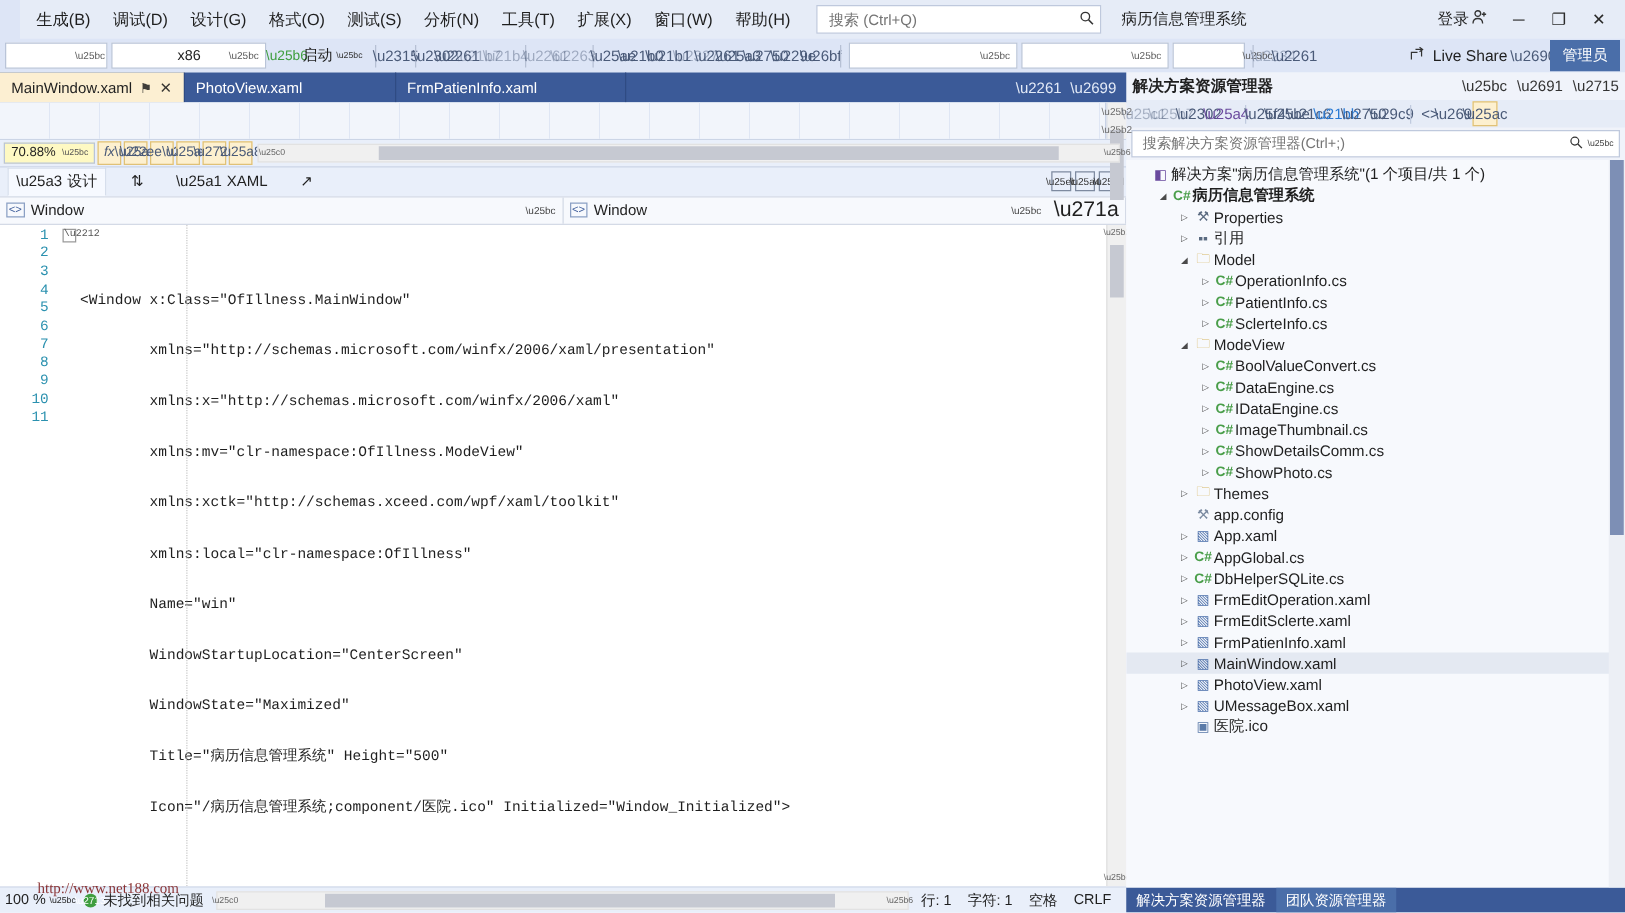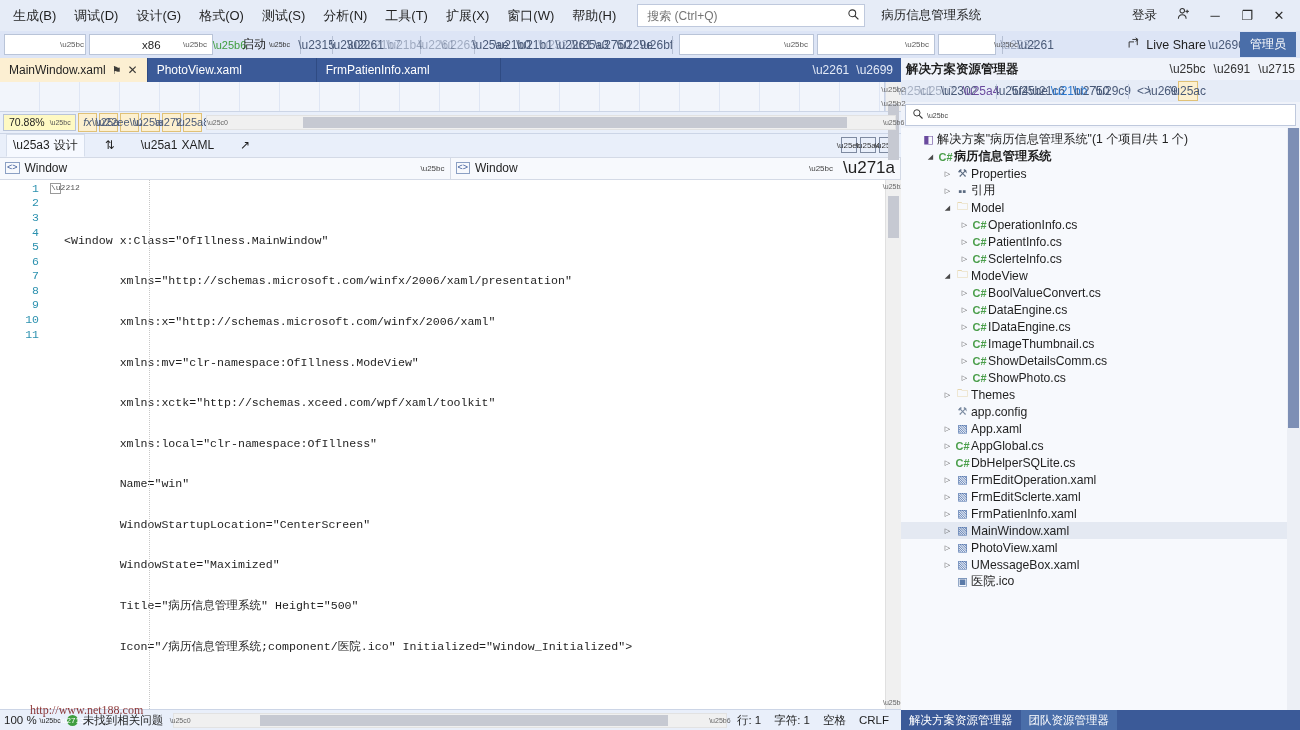--- a/index.html
+++ b/index.html
@@ -5,29 +5,29 @@
   html,body{margin:0;padding:0;}
   body{
     width:1300px;height:730px;overflow:hidden;
     font-family:"Liberation Sans","DejaVu Sans",sans-serif;
     font-size:12px;color:#1e1e1e;background:#e9effa;
     -webkit-font-smoothing:antialiased;
   }
   .app{position:relative;width:1300px;height:730px;background:#dde5f6;display:flex;flex-direction:column;}
 
   
-  .menubar{height:31px;background:#e6ecf7;display:flex;align-items:center;padding:0 4px;flex:0 0 auto;position:relative;}
+  .menubar{height:31px;background:#e6ecf7;display:flex;align-items:center;padding:0 4px;flex:0 0 auto;position:relative;margin-left:16px;}
   .menu-item{padding:4px 9px;font-size:13px;color:#1f1f1f;white-space:nowrap;cursor:default;}
   .qsearch{margin-left:12px;width:215px;height:21px;background:#fff;border:1px solid #bfc9dd;
            display:flex;align-items:center;padding:0 4px 0 7px;position:relative;}
   .qsearch input{border:0;outline:0;font-size:12px;color:#4b4b4b;width:100%;background:transparent;font-family:inherit;}
   .qsearch .mag{flex:0 0 auto;color:#3a3a3a;}
   .sol-name{margin-left:16px;font-size:12.5px;color:#1f1f1f;white-space:nowrap;}
   .menu-right{margin-left:auto;display:flex;align-items:center;gap:2px;padding-right:2px;}
-  .signin{display:flex;align-items:center;gap:20px;font-size:12.5px;padding:3px 7px;color:#1f1f1f;}
+  .signin{display:flex;align-items:center;gap:2px;font-size:12.5px;padding:3px 7px;color:#1f1f1f;}
   .wbtn{width:30px;height:24px;display:flex;align-items:center;justify-content:center;color:#2b2b2b;font-size:13px;}
 
   
   .toolbar{height:27px;background:#dde5f6;display:flex;align-items:center;padding:0 4px;gap:3px;flex:0 0 auto;}
   .tcombo{height:19px;border:1px solid #b9c4d8;background:#fff;display:flex;align-items:center;
           padding:0 2px 0 6px;font-size:11.5px;color:#1f1f1f;}
   .tcombo .cv{flex:1;white-space:nowrap;overflow:hidden;padding-left:46px;}
   .tcombo .ca{color:#5a5a5a;font-size:8px;padding:0 3px;}
   .tsep{width:1px;height:18px;background:#b6c0d4;margin:0 3px;}
   .ticon{width:19px;height:19px;display:flex;align-items:center;justify-content:center;color:#4a5a78;font-size:12px;}
@@ -436,20 +436,21 @@
         <div class="se-ic" style="color:#2a7ad4">\u21bb</div>
         <div class="se-ic">\u2750</div>
         <div class="se-ic">\u29c9</div>
         <div class="se-sep"></div>
         <div class="se-ic">&lt;&gt;</div>
         <div class="se-ic">\u2692</div>
         <div class="se-ic sel">\u25ac</div>
       </div>
 
       <div class="se-search">
+        <input placeholder="搜索解决方案资源管理器(Ctrl+;)" style="">
         <span>
           <svg width="12" height="12" viewBox="0 0 16 16">
               <circle cx="6.5" cy="6.5" r="4.2" fill="none" stroke="#333" stroke-width="1.3"></circle>
               <line x1="9.7" y1="9.7" x2="14" y2="14" stroke="#333" stroke-width="1.5"></line>
             </svg>
         </span>
         <span style="font-size:7px;color:#444;padding-left:3px">\u25bc</span>
       </div>
 
       <div class="se-tree" id="se-tree">

